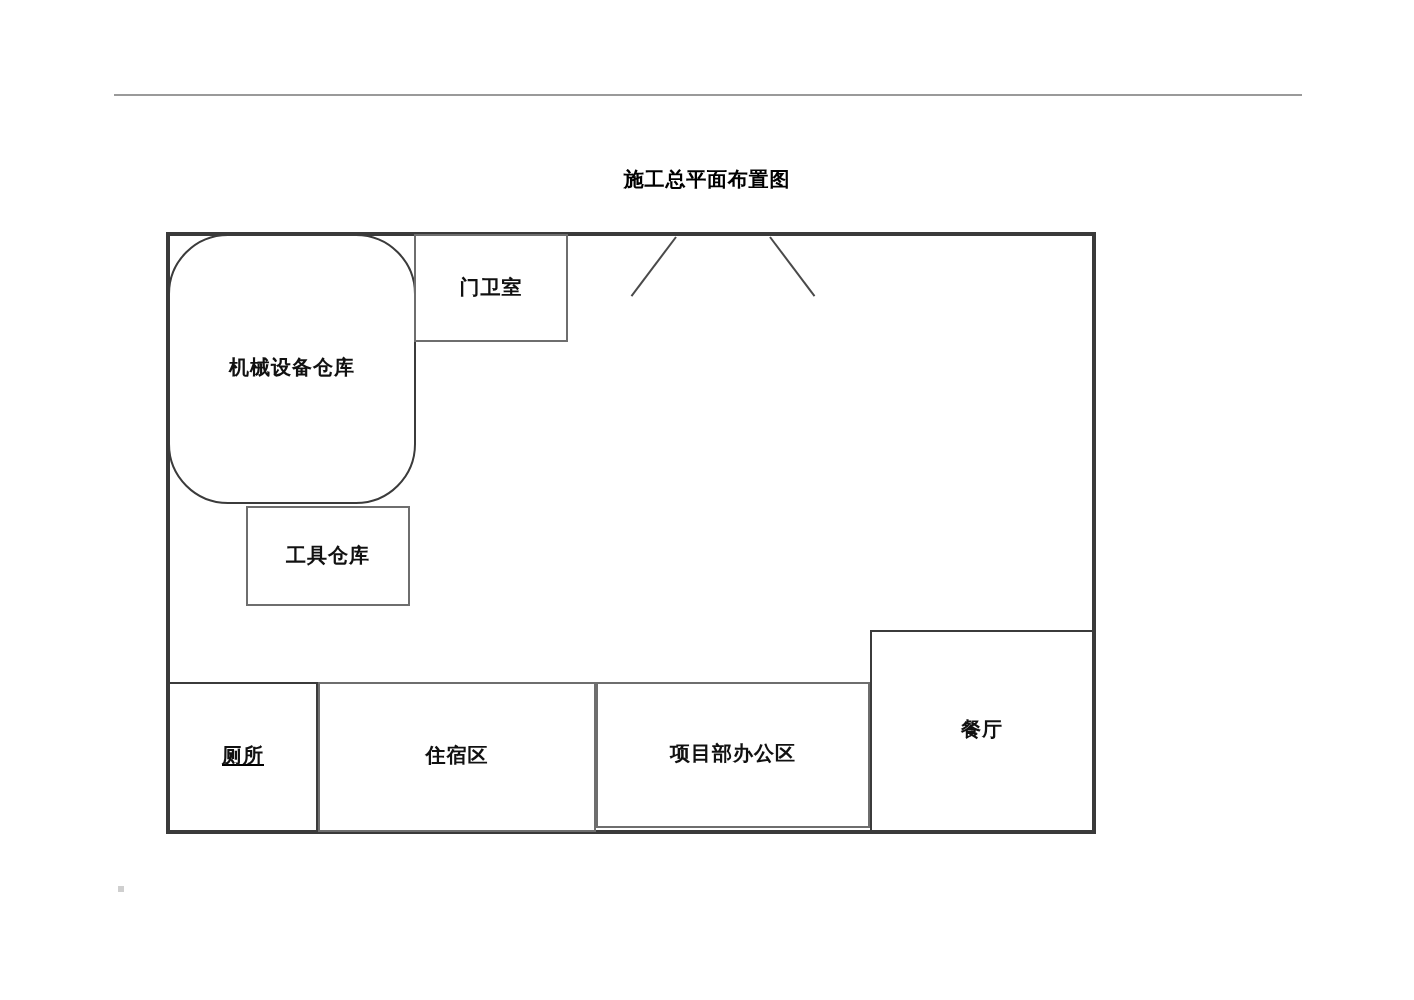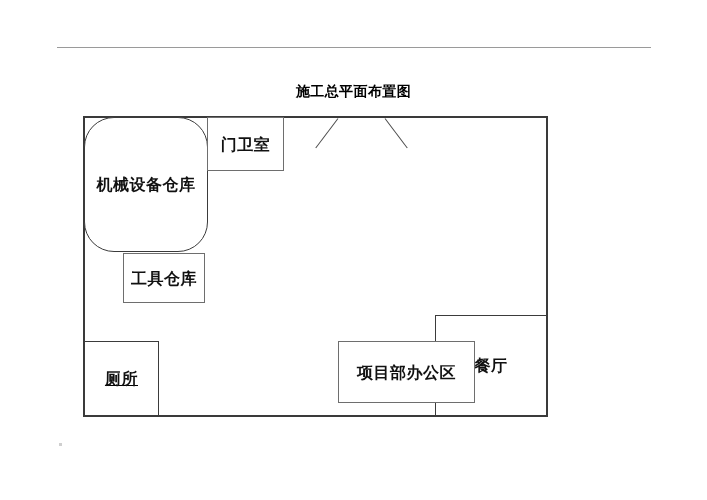--- a/index.html
+++ b/index.html
@@ -26,21 +26,21 @@
     border-top: 1px solid #9a9a9a;
   }
 
   
   .drawing-title {
     position: absolute;
     left: 0;
     top: 84px;
     width: 707px;
     text-align: center;
-    font-size: 14px;
+    font-size: 10px;
     font-weight: bold;
     letter-spacing: 0.4px;
     line-height: 14px;
     white-space: nowrap;
   }
 
   
   .plan {
     position: absolute;
     left: 0;
@@ -68,21 +68,21 @@
     border: 1px solid #6e6e6e;
     background: #ffffff;
     display: flex;
     align-items: center;
     justify-content: center;
   }
   .room.strong {
     border: 1px solid #3b3b3b;
   }
   .room-label {
-    font-size: 16px;
+    font-size: 10px;
     font-weight: bold;
     letter-spacing: 0.5px;
     line-height: 13px;
     white-space: nowrap;
     color: #111111;
   }
 
   
   .gate-mark {
     position: absolute;
@@ -129,20 +129,23 @@
   </div>
 
   <div class="room strong" style="left:435px; top:315px; width:112px; height:101px;align-items:center;">
     <span class="room-label">餐厅</span>
   </div>
 
   <div class="room strong" style="left:84px; top:341px; width:75px; height:75px;text-decoration:underline;">
     <span class="room-label">厕所</span>
   </div>
 
+  <div class="room" style="left:159px; top:341px; width:139px; height:75px;">
+    <span class="room-label">住宿区</span>
+  </div>
 
-  <div class="room" style="left:298px; top:341px; width:137px; height:62px;margin-left:40px;">
+  <div class="room" style="left:298px; top:341px; width:137px; height:73px;">
     <span class="room-label">项目部办公区</span>
   </div>
 
 </div>
 
 <div class="stray-dot"></div>
 
 </body></html>

